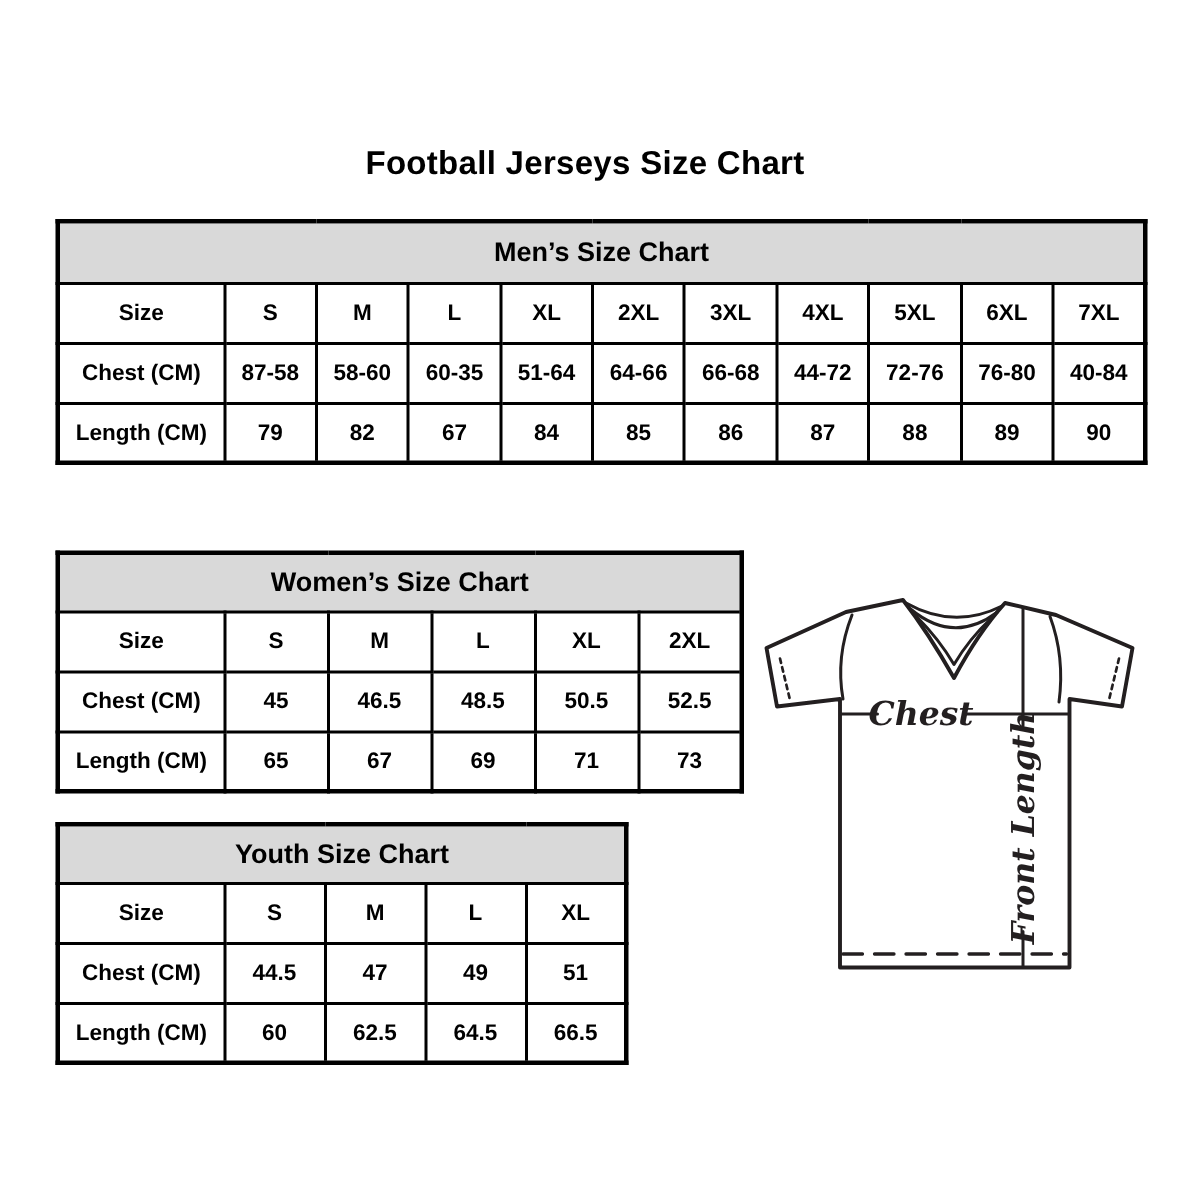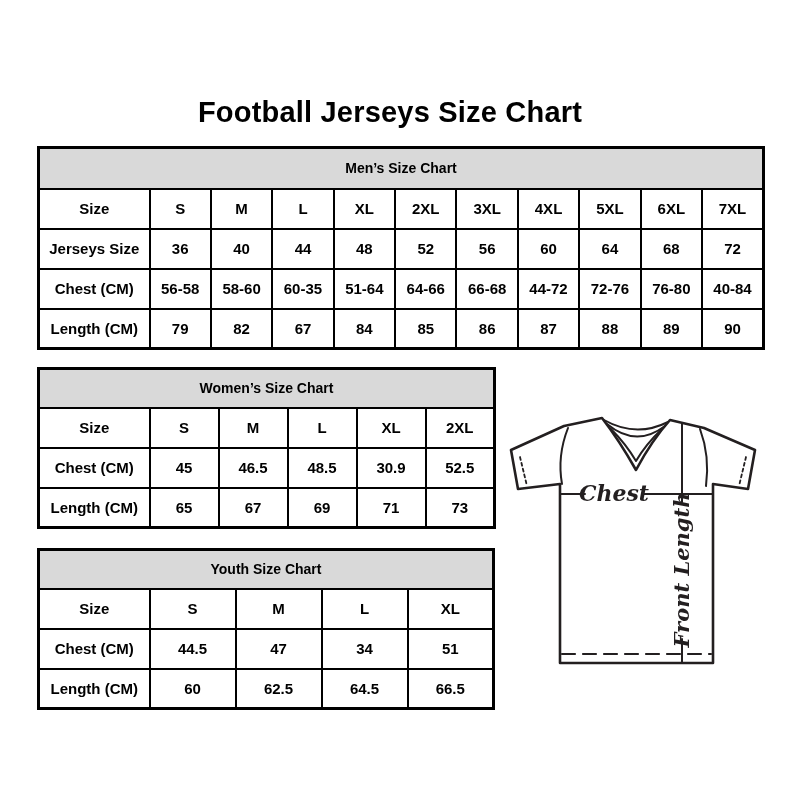--- a/index.html
+++ b/index.html
@@ -10,21 +10,21 @@
     background: #ffffff;
     font-family: "Liberation Sans", sans-serif;
     overflow: hidden;
   }
   .main-title {
     position: absolute;
     left: 0;
     top: 96px;
     width: 780px;
     text-align: center;
-    font-size: 29px;
+    font-size: 22px;
     font-weight: bold;
     color: #000000;
     letter-spacing: 0.2px;
   }
   table.size-table {
     position: absolute;
     border-collapse: collapse;
     table-layout: fixed;
     border: 3px solid #000000;
     color: #000000;
@@ -34,33 +34,33 @@
   table.size-table td {
     border: 2px solid #000000;
     font-size: 15px;
     padding: 0;
     vertical-align: middle;
     overflow: hidden;
     white-space: nowrap;
   }
   table.size-table td.tbl-title {
     background: #d9d9d9;
-    font-size: 14px;
+    font-size: 18px;
   }
   table.men    { left: 37px; top: 146px; width: 728px; }
   table.women  { left: 37px; top: 367px; width: 459px; }
-  table.youth  { left: 37px; top: 548px; width: 458px; }
+  table.youth  { left: 37px; top: 548px; width: 382px; }
   table.men    tr { height: 40px; }
   table.men    tr.title-row { height: 41px; }
   table.women  tr, table.youth tr { height: 40px; }
   table.women  tr.title-row, table.youth tr.title-row { height: 39px; }
   .jersey-wrap {
     position: absolute;
     left: 498px;
-    top: 398px;
+    top: 380px;
     width: 270px;
     height: 275px;
   }
   .jersey-wrap svg { display: block; }
   .diagram-label {
     font-family: "DejaVu Serif", serif;
     font-style: italic;
     font-weight: bold;
     fill: #231f20;
   }
@@ -87,35 +87,22 @@
           <td>L</td>
           <td>XL</td>
           <td>2XL</td>
           <td>3XL</td>
           <td>4XL</td>
           <td>5XL</td>
           <td>6XL</td>
           <td>7XL</td>
         </tr>
         <tr>
-          <td>Jerseys Size</td>
-          <td>36</td>
-          <td>40</td>
-          <td>44</td>
-          <td>48</td>
-          <td>52</td>
-          <td>56</td>
-          <td>60</td>
-          <td>64</td>
-          <td>68</td>
-          <td>72</td>
-        </tr>
-        <tr>
           <td>Chest (CM)</td>
-          <td>56-58</td>
+          <td>87-58</td>
           <td>58-60</td>
           <td>60-35</td>
           <td>51-64</td>
           <td>64-66</td>
           <td>66-68</td>
           <td>44-72</td>
           <td>72-76</td>
           <td>76-80</td>
           <td>40-84</td>
         </tr>
@@ -149,21 +136,21 @@
           <td>M</td>
           <td>L</td>
           <td>XL</td>
           <td>2XL</td>
         </tr>
         <tr>
           <td>Chest (CM)</td>
           <td>45</td>
           <td>46.5</td>
           <td>48.5</td>
-          <td>30.9</td>
+          <td>50.5</td>
           <td>52.5</td>
         </tr>
         <tr>
           <td>Length (CM)</td>
           <td>65</td>
           <td>67</td>
           <td>69</td>
           <td>71</td>
           <td>73</td>
         </tr>
@@ -182,21 +169,21 @@
           <td>Size</td>
           <td>S</td>
           <td>M</td>
           <td>L</td>
           <td>XL</td>
         </tr>
         <tr>
           <td>Chest (CM)</td>
           <td>44.5</td>
           <td>47</td>
-          <td>34</td>
+          <td>49</td>
           <td>51</td>
         </tr>
         <tr>
           <td>Length (CM)</td>
           <td>60</td>
           <td>62.5</td>
           <td>64.5</td>
           <td>66.5</td>
         </tr>
       </tbody>

